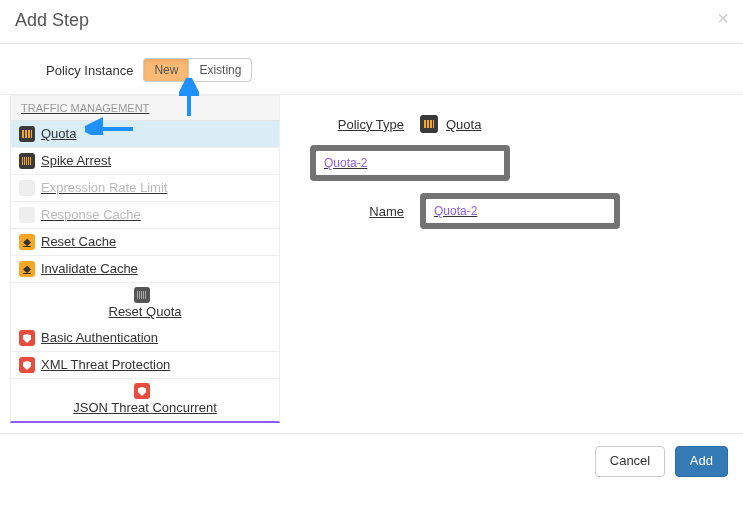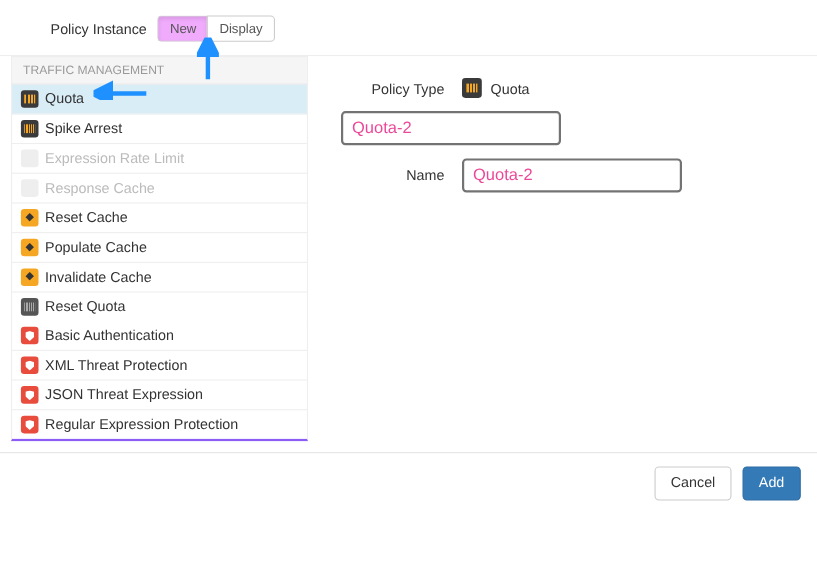--- a/index.html
+++ b/index.html
@@ -64,36 +64,37 @@
     line-height: 1.2;
   }
   .btn-toggle:first-child {
     border-radius: 4px 0 0 4px;
     border-right: none;
   }
   .btn-toggle:last-child {
     border-radius: 0 4px 4px 0;
   }
   .btn-toggle.active {
-    background: #f0abfc;
+    background: #fdba74;
     box-shadow: inset 0 2px 4px rgba(0,0,0,.1);
   }
   .arrow-new {
     position: absolute;
     left: 179px;
     top: 34px;
   }
   .arrow-quota {
     position: absolute;
     left: 74px;
     top: -6px;
   }
   .main-area {
     display: flex;
     padding: 0;
+    text-decoration: underline;
   }
   .sidebar {
     width: 280px;
     padding: 0 0 0 10px;
   }
   .section-header {
     font-size: 11px;
     color: #999;
     padding: 6px 10px;
     border: 1px solid #eee;
@@ -115,20 +116,21 @@
     padding: 4px 8px;
     font-size: 13px;
     color: #333;
     border-bottom: 1px solid #eee;
     cursor: pointer;
     line-height: 18px;
     position: relative;
   }
   .list-item:last-child {
     border-bottom: none;
+    flex-direction: column;
   }
   .list-item.selected {
     background: #d9edf7;
   }
   .list-item.disabled {
     color: #bbb;
   }
   .icon {
     width: 16px;
     height: 16px;
@@ -176,26 +178,26 @@
     text-align: right;
     padding-right: 16px;
     font-size: 13px;
     color: #333;
   }
   .form-row .fval {
     display: flex;
     align-items: center;
   }
   .form-row input[type=text] {
-    border: 2px solid #737373;
+    border: 6px solid #737373;
     border-radius: 4px;
     padding: 5px 8px;
-    font-size: 15px;
+    font-size: 12px;
     width: 200px;
-    color: #ec4899;
+    color: #8b5cf6;
   }
   .small-icon {
     width: 18px; height: 18px; border-radius: 3px; margin-right: 8px;
     display:inline-flex; align-items:center; justify-content:center;
     flex-shrink: 0;
   }
   .modal-footer {
     border-top: 1px solid #e5e5e5;
     padding: 12px 15px;
     text-align: right;
@@ -220,28 +222,32 @@
     border: 1px solid #2e6da4;
     color: #fff;
     font-weight: 500;
   }
 </style>
 </head>
 <body>
 
 <div class="modal">
 
+  <div class="modal-header">
+    <h3>Add Step</h3>
+    <span class="close-icon">×</span>
+  </div>
 
   <div class="modal-body">
 
     <div class="policy-instance-row">
       <span class="lbl">Policy Instance</span>
       <span class="btn-group">
         <button class="btn-toggle active">New</button>
-        <button class="btn-toggle">Display</button>
+        <button class="btn-toggle">Existing</button>
       </span>
       <svg class="arrow-new" width="20" height="40" viewBox="0 0 20 40">
         <defs>
             <marker id="ah1" markerWidth="6" markerHeight="6" refX="3" refY="3" orient="auto">
               <path d="M0,0 L6,3 L0,6 Z" fill="#1e90ff"></path>
             </marker>
           </defs>
         <path d="M10,38 L10,6" stroke="#1e90ff" stroke-width="4" fill="none" marker-end="url(#ah1)"></path>
       </svg>
     </div>
@@ -274,49 +280,41 @@
           </div>
           <div class="list-item disabled">
             <span class="icon icon-disabled"></span>
             <span>Response Cache</span>
           </div>
           <div class="list-item">
             <span class="icon icon-lookup"></span>
             <span>Reset Cache</span>
           </div>
           <div class="list-item">
-            <span class="icon icon-populate"></span>
-            <span>Populate Cache</span>
-          </div>
-          <div class="list-item">
             <span class="icon icon-invalidate"></span>
             <span>Invalidate Cache</span>
           </div>
           <div class="list-item">
             <span class="icon icon-reset"></span>
             <span>Reset Quota</span>
           </div>
         </div>
 
         <div class="list" style="border-bottom:2px solid #8b5cf6;">
           <div class="list-item">
             <span class="icon icon-security"></span>
             <span>Basic Authentication</span>
           </div>
           <div class="list-item">
             <span class="icon icon-security"></span>
             <span>XML Threat Protection</span>
           </div>
           <div class="list-item">
             <span class="icon icon-security"></span>
-            <span>JSON Threat Expression</span>
-          </div>
-          <div class="list-item">
-            <span class="icon icon-security"></span>
-            <span>Regular Expression Protection</span>
+            <span>JSON Threat Concurrent</span>
           </div>
         </div>
 
       </div>
 
       <div class="form-area">
         <div class="form-row">
           <div class="flabel">Policy Type</div>
           <div class="fval">
             <span class="small-icon icon-quota"></span>

